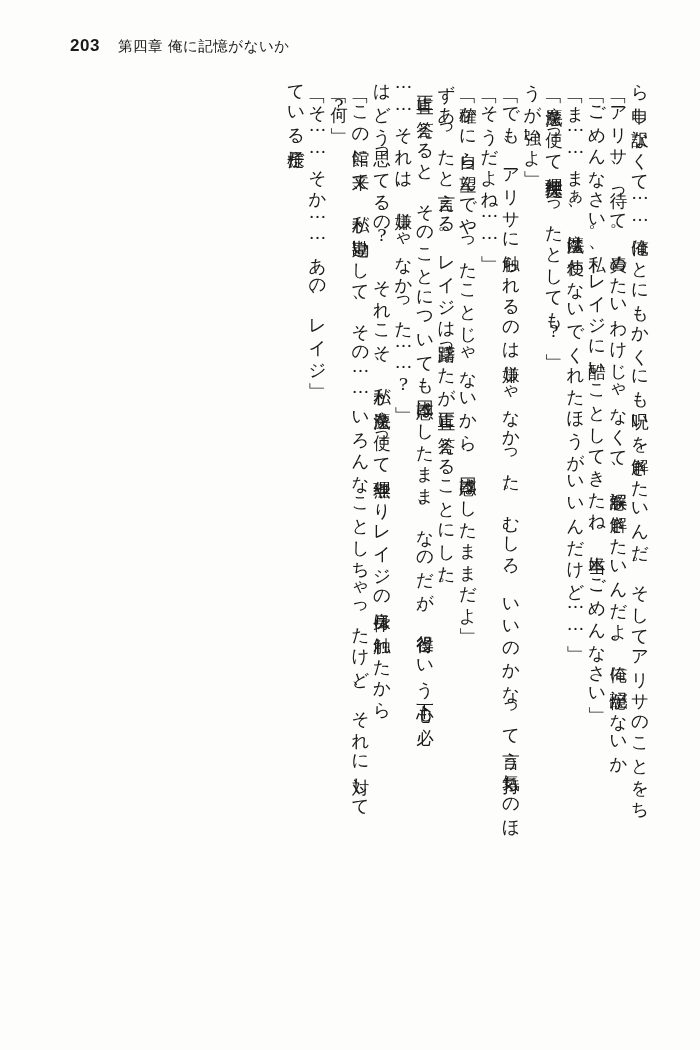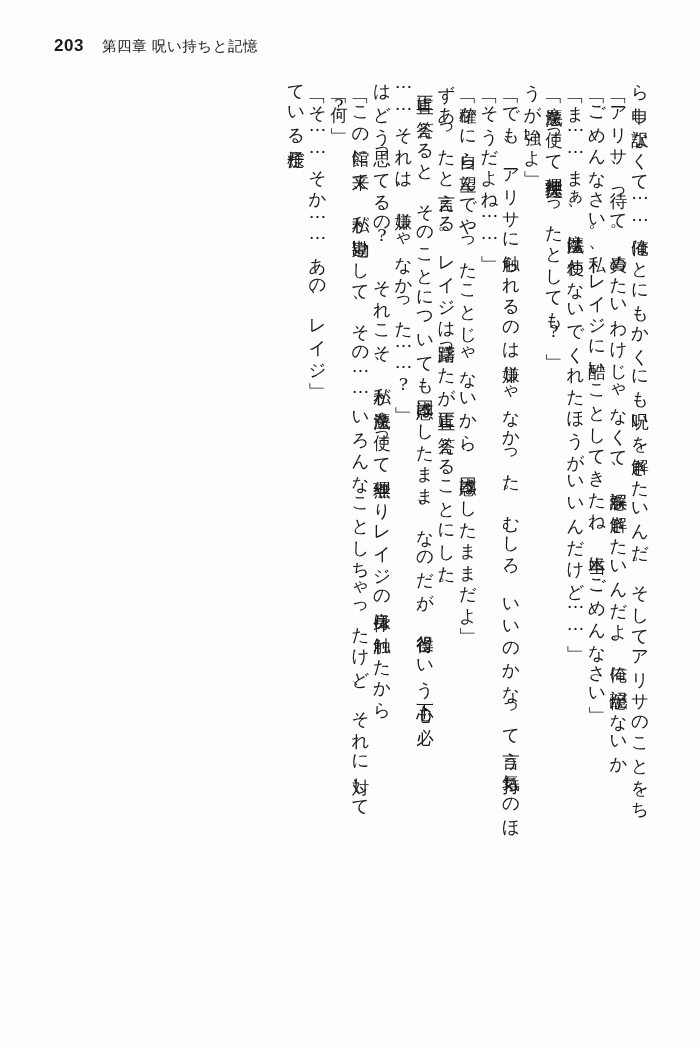--- a/index.html
+++ b/index.html
@@ -13,21 +13,21 @@
     height: 1050px;
     background: #fdfdfc;
     overflow: hidden;
     font-family: "DejaVu Serif", serif;
     color: #1a1a1a;
   }
   
   .header {
     position: absolute;
     top: 36px;
-    left: 54px;
+    left: 70px;
     display: flex;
     align-items: baseline;
     gap: 18px;
   }
   .page-number {
     font-family: "Liberation Sans", sans-serif;
     font-weight: bold;
     font-size: 17px;
     letter-spacing: 0.5px;
     color: #1a1a1a;
@@ -67,21 +67,21 @@
     padding-top: 10px;
   }
 </style>
 </head>
 <body>
 
 <div class="page">
 
   <div class="header">
     <span class="page-number">203</span>
-    <span class="chapter-title">第四章 呪い持ちと記憶</span>
+    <span class="chapter-title">第四章 俺に記憶がないか</span>
   </div>
 
   <div class="body-text">
     <div class="line">ている様子だ。</div>
     <div class="line indent">「そ……そか……あの、レイジ」</div>
     <div class="line indent">「何?」</div>
     <div class="line indent">「この館に来て、私が勘違いして、その……いろんなことしちゃったけど、それに対して</div>
     <div class="line">はどう思ってるの? それこそ、私が魔法を使って無理やりレイジの身体に触れたから</div>
     <div class="line">……それは、嫌じゃなかった……?」</div>
     <div class="line indent2">正直に答えると、そのことについても困惑はしたまま、なのだが、役得という下心も必</div>

